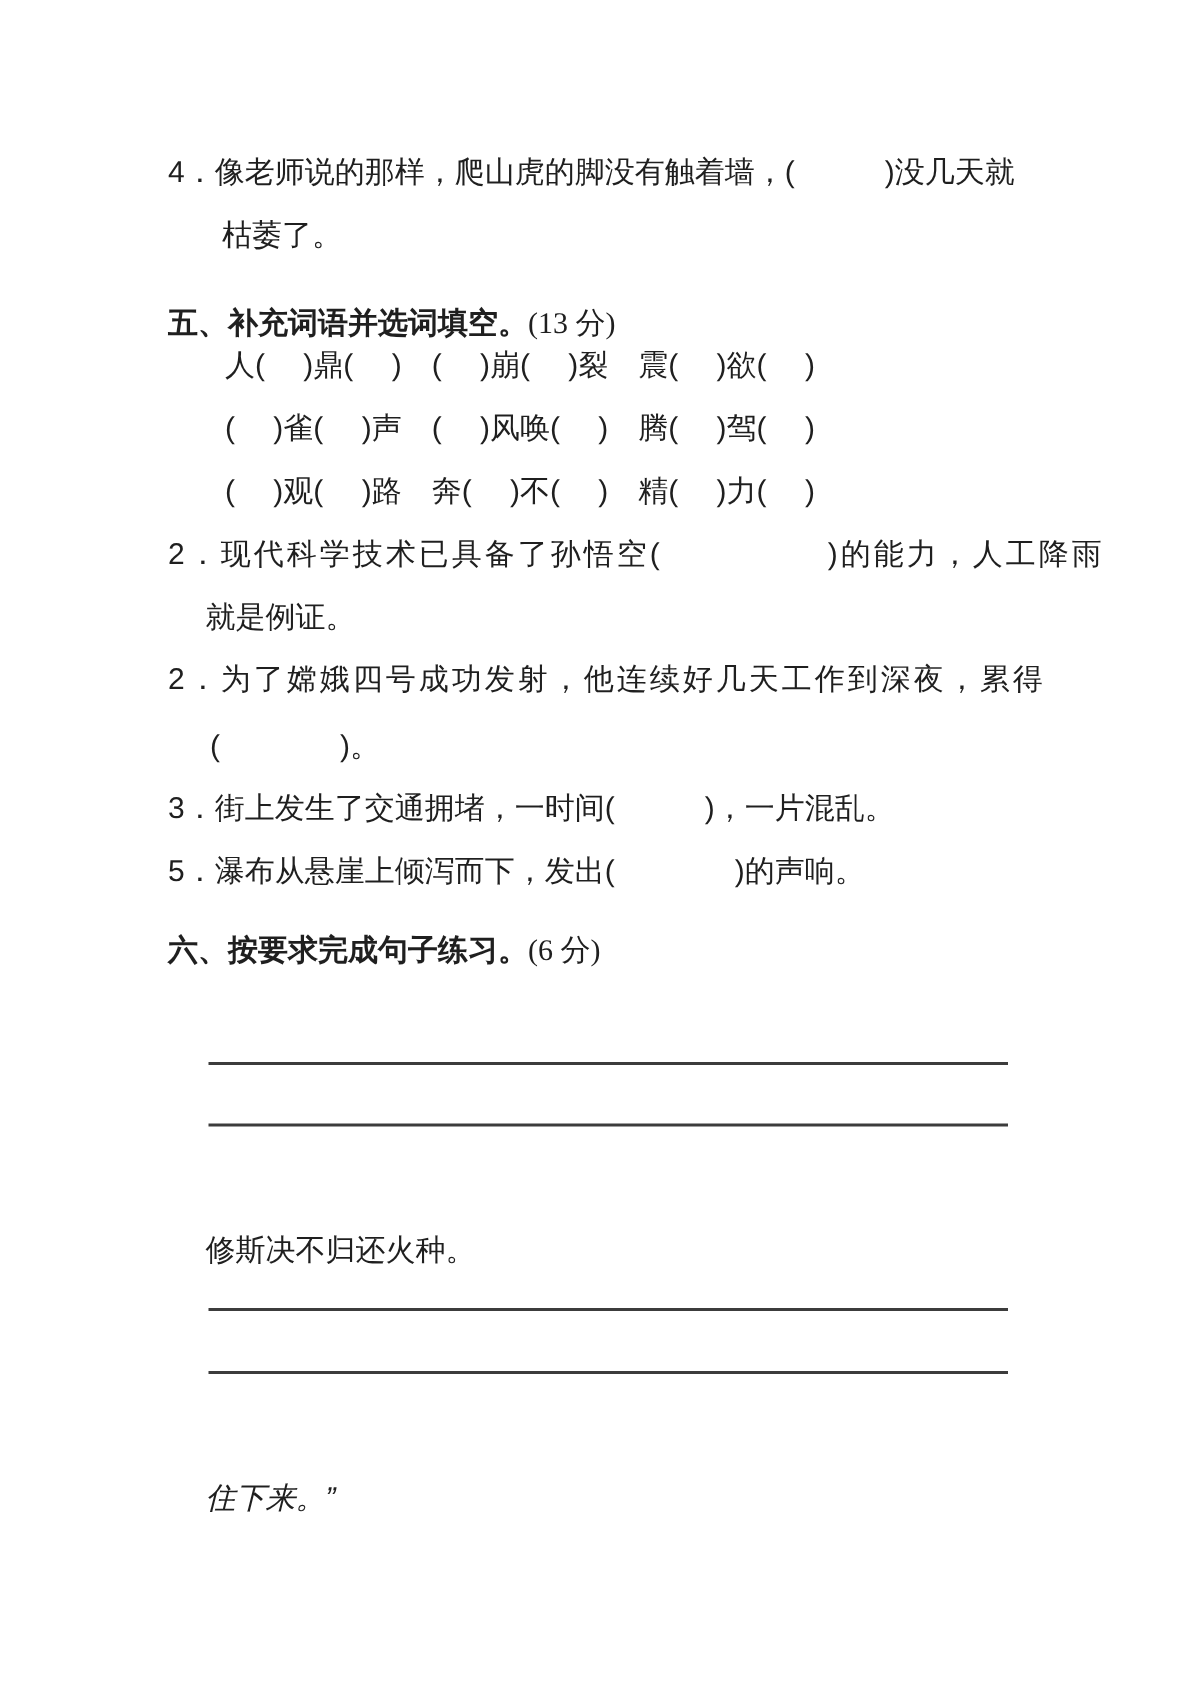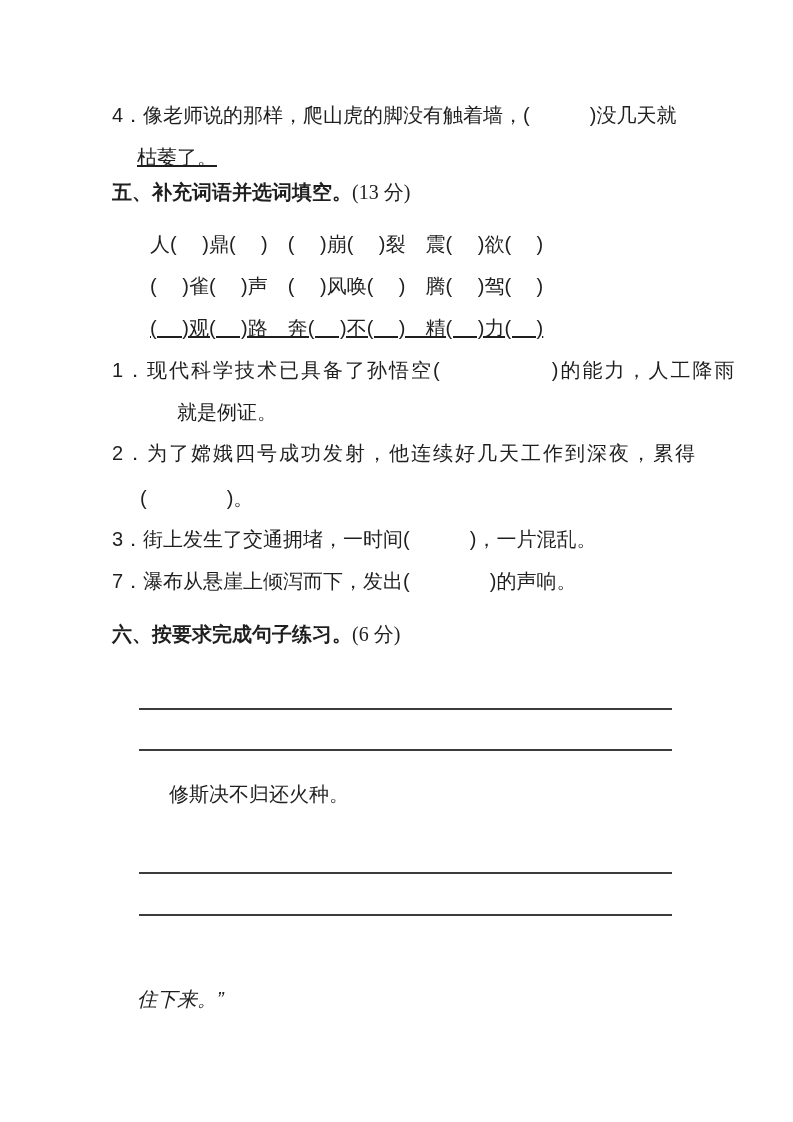--- a/index.html
+++ b/index.html
@@ -36,41 +36,41 @@
     text-emphasis:filled dot;
     text-emphasis-position:under right;
   }
 </style>
 </head>
 <body>
 
 <div class="page" style="background: rgb(255, 255, 255); color: rgb(31, 31, 31);">
 
   <div class="ln" style="top:101px;left:112px;">4．像老师说的那样，爬山虎的脚没有触着墙，(　　　)没几天就</div>
-  <div class="ln" style="top:143px;left:137px;text-decoration:underline;">枯萎了。</div>
+  <div class="ln" style="top:143px;left:148px;">枯萎了。</div>
 
-  <div class="ln" style="top:178px;left:112px;"><span class="sec-title">五、补充词语并选词填空。</span><span class="sec-score">(13 分)</span></div>
+  <div class="ln" style="top:202px;left:112px;"><span class="sec-title">五、补充词语并选词填空。</span><span class="sec-score">(13 分)</span></div>
 
   <div class="ln" style="top:272px;left:150px;">(　 )雀(　 )声　(　 )风唤(　 )　腾(　 )驾(　 )</div>
   <div class="ln" style="top:230px;left:150px;">人(　 )鼎(　 )　(　 )崩(　 )裂　震(　 )欲(　 )</div>
-  <div class="ln" style="top:314px;left:150px;text-decoration:underline;">(　 )观(　 )路　奔(　 )不(　 )　精(　 )力(　 )</div>
+  <div class="ln" style="top:314px;left:150px;">(　 )观(　 )路　奔(　 )不(　 )　精(　 )力(　 )</div>
 
-  <div class="ln sp2" style="top:356px;left:112px;">1．现代科学技术已具备了孙悟空(　　　　　)的能力，人工降雨</div>
-  <div class="ln" style="top:398px;left:137px;margin-left:40px;">就是例证。</div>
+  <div class="ln sp2" style="top:356px;left:112px;">2．现代科学技术已具备了孙悟空(　　　　　)的能力，人工降雨</div>
+  <div class="ln" style="top:398px;left:137px;">就是例证。</div>
   <div class="ln sp2" style="top:439px;left:112px;">2．为了嫦娥四号成功发射，他连续好几天工作到深夜，累得</div>
   <div class="ln" style="top:484px;left:140px;">(　　　　)。</div>
   <div class="ln" style="top:525px;left:112px;">3．街上发生了交通拥堵，一时间(　　　)，一片混乱。</div>
-  <div class="ln" style="top:567px;left:112px;">7．瀑布从悬崖上倾泻而下，发出(　　　　)的声响。</div>
+  <div class="ln" style="top:567px;left:112px;">5．瀑布从悬崖上倾泻而下，发出(　　　　)的声响。</div>
 
   <div class="ln" style="top:620px;left:112px;"><span class="sec-title">六、按要求完成句子练习。</span><span class="sec-score">(6 分)</span></div>
 
 
   <div class="rule" style="top: 708px; border-top-color: rgb(60, 60, 60);"></div>
   <div class="rule" style="top: 749px; border-top-color: rgb(60, 60, 60);"></div>
 
-  <div class="ln" style="top:780px;left:137px;margin-left:32px;">修斯决不归还火种。</div>
+  <div class="ln" style="top:820px;left:137px;">修斯决不归还火种。</div>
 
   <div class="rule" style="top: 872px; border-top-color: rgb(60, 60, 60);"></div>
   <div class="rule" style="top: 914px; border-top-color: rgb(60, 60, 60);"></div>
 
   <div class="ln" style="top:985px;left:137px;font-style:italic;">住下来。”</div>
 
 </div>
 
 </body></html>

